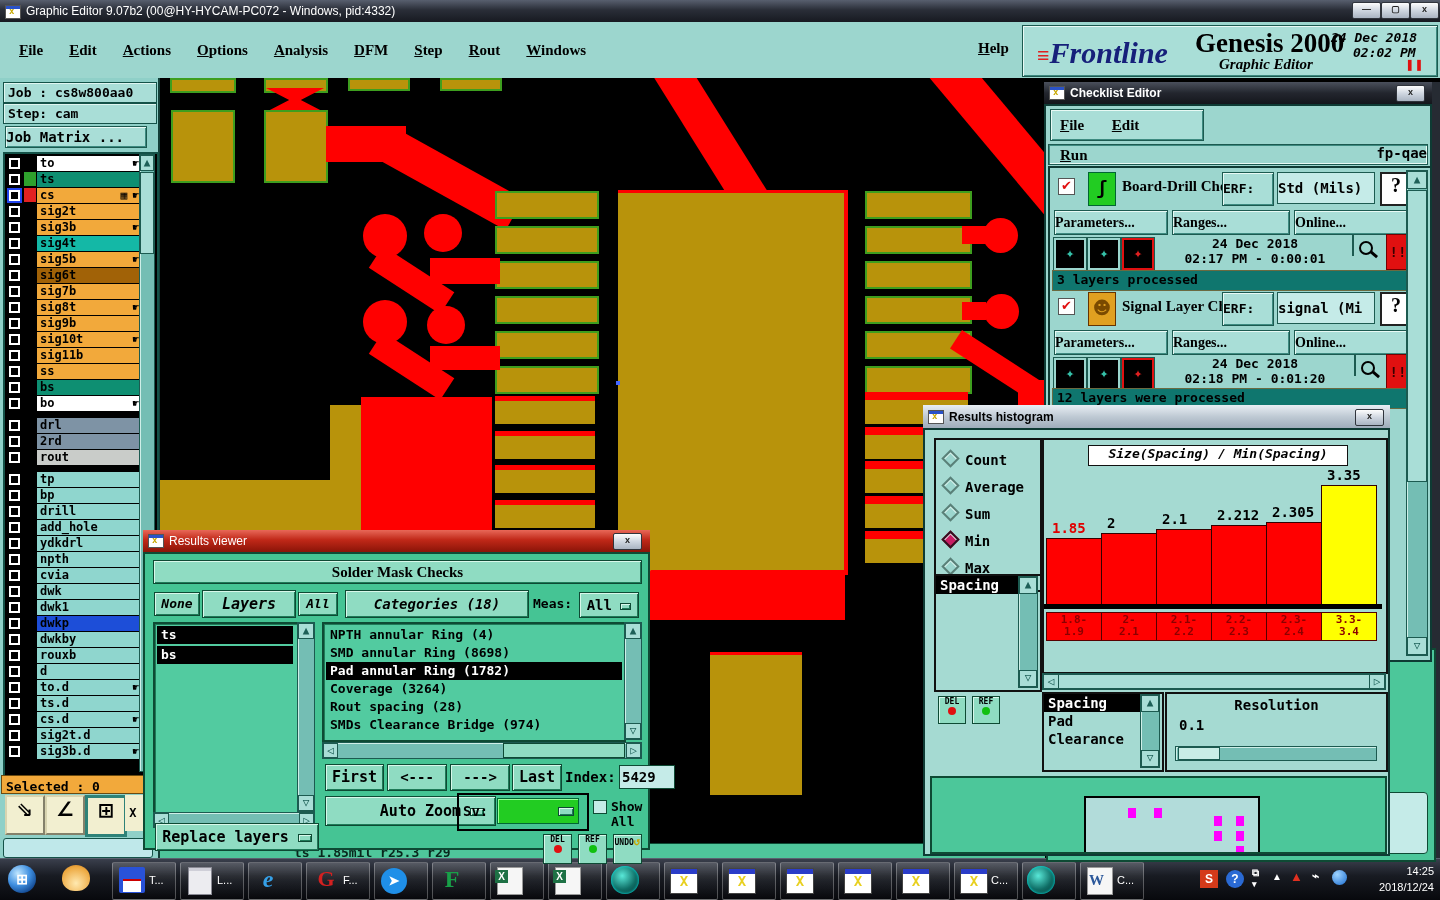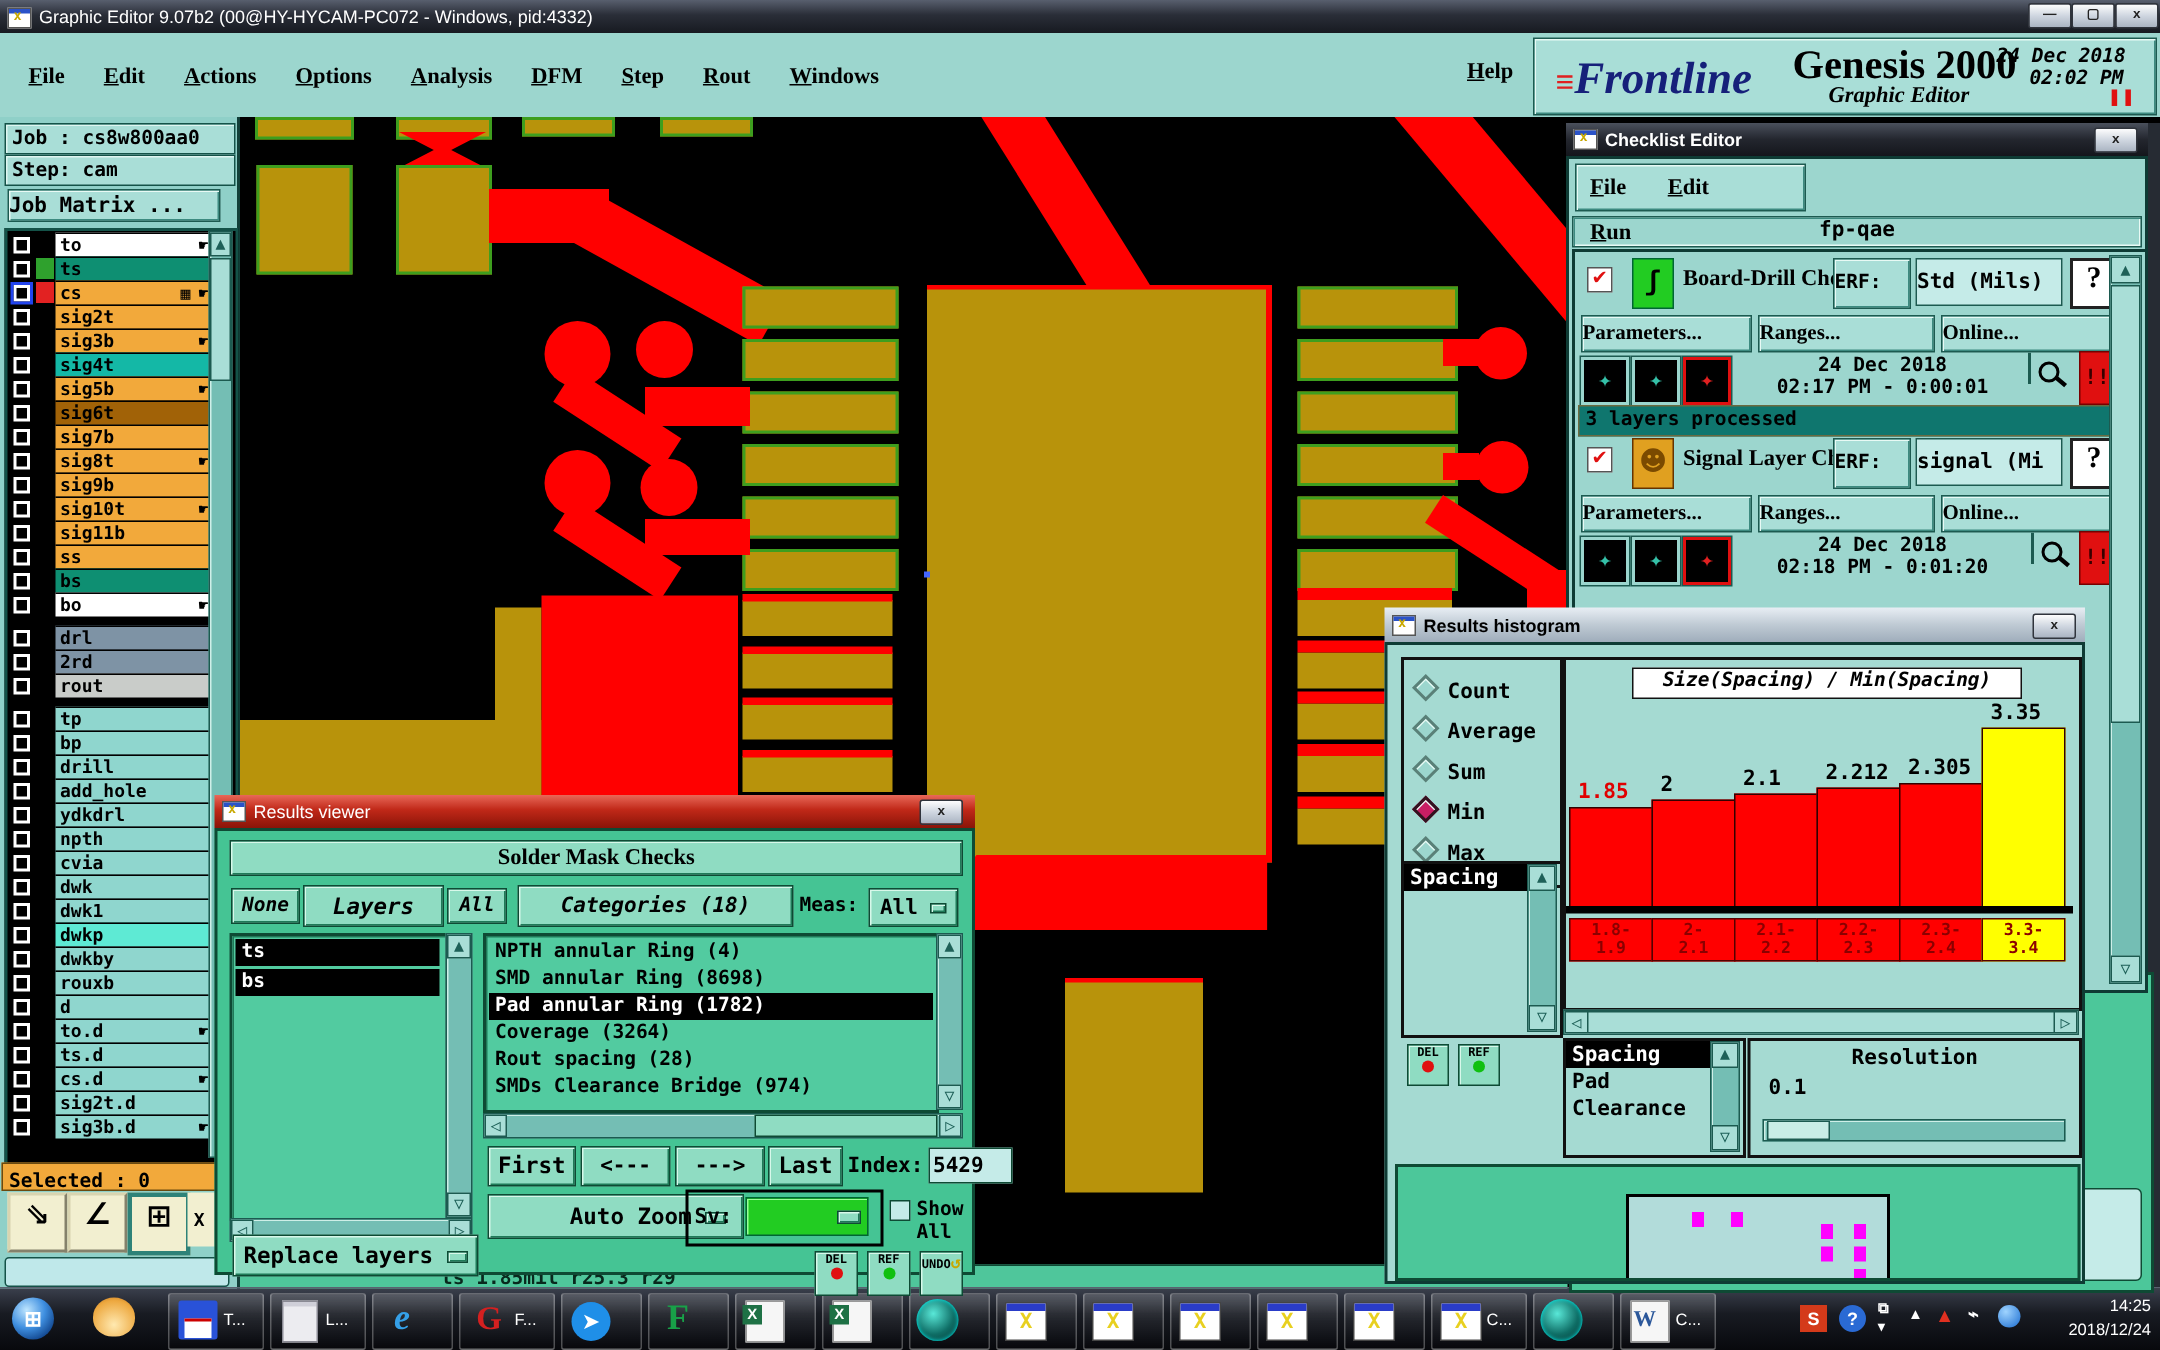--- a/index.html
+++ b/index.html
@@ -340,21 +340,21 @@
           <span class="lname" style="background: rgb(143, 214, 206);">dwk</span>
         </div>
         <div class="layer-row">
           <span class="cb"></span>
           <span class="swatch"></span>
           <span class="lname" style="background: rgb(143, 214, 206);">dwk1</span>
         </div>
         <div class="layer-row">
           <span class="cb"></span>
           <span class="swatch"></span>
-          <span class="lname" style="background: #5eead4;">dwkp</span>
+          <span class="lname" style="background: #1d4ed8;">dwkp</span>
         </div>
         <div class="layer-row">
           <span class="cb"></span>
           <span class="swatch"></span>
           <span class="lname" style="background: rgb(143, 214, 206);">dwkby</span>
         </div>
         <div class="layer-row">
           <span class="cb"></span>
           <span class="swatch"></span>
           <span class="lname" style="background: rgb(143, 214, 206);">rouxb</span>
@@ -412,21 +412,21 @@
     <span class="appico abs" style="left:5px;top:4px;"></span>
     <span class="abs" style="left:26px;top:4px;">Checklist Editor</span>
     <span class="winbtn abs" style="left:352px;top:3px;">x</span>
   </div>
   <div class="wbody" style="left:0;top:22px;width:384px;height:554px;">
     <div class="raised abs" style="left:4px;top:3px;width:152px;height:30px;background:#A9DED7;">
       <span class="menu-item" style="margin:0 9px;line-height:30px;">File</span>
       <span class="menu-item" style="margin:0 9px;line-height:30px;">Edit</span>
       <span class="menu-item" style="margin:0 9px;line-height:30px;">Run</span>
     </div>
-    <div class="abs sunken" style="left:2px;top:38px;width:378px;height:19px;text-align:center;font:bold 14px 'DejaVu Sans Mono',monospace;">fp-qae</div>
+    <div class="abs sunken" style="left:2px;top:38px;width:378px;height:19px;text-align:right;font:bold 14px 'DejaVu Sans Mono',monospace;">fp-qae</div>
     <div class="abs" style="left:2px;top:60px;width:380px;height:492px;border:2px solid #0E3B34;">
       
       <span class="abs" style="left:8px;top:10px;width:15px;height:15px;background:#fff;border:1px solid #555;color:#E01010;font:bold 13px 'DejaVu Sans',sans-serif;line-height:13px;text-align:center;">✔</span>
       <span class="abs" style="left:38px;top:4px;width:26px;height:32px;background:#22CC22;border:1px solid #063;color:#000;text-align:center;font:bold 18px 'DejaVu Sans Mono',monospace;line-height:30px;">ʃ</span>
       <span class="abs serif" style="left:72px;top:10px;font-size:15px;white-space:nowrap;">Board-Drill Che</span>
       <span class="btn monob abs" style="left:172px;top:4px;width:50px;height:32px;line-height:32px;">ERF:</span>
       <span class="abs mono" style="left:227px;top:4px;width:96px;height:30px;background:#C5EBE8;border:1px solid #1C5A50;font-size:14px;line-height:30px;white-space:nowrap;overflow:hidden;">Std (Mils)</span>
       <span class="abs" style="left:330px;top:4px;width:28px;height:30px;background:#fff;border:2px solid #222;text-align:center;font:bold 20px 'Liberation Serif',serif;">?</span>
       <span class="btn serifb abs" style="left:4px;top:42px;width:112px;height:23px;line-height:23px;">Parameters...</span>
       <span class="btn serifb abs" style="left:122px;top:42px;width:116px;height:23px;line-height:23px;">Ranges...</span>
@@ -453,20 +453,21 @@
       <span class="btn serifb abs" style="left:244px;top:162px;width:116px;height:23px;line-height:23px;">Online...</span>
       <span class="runner abs" style="left:4px;top:190px;">✦</span>
       <span class="runner abs" style="left:38px;top:190px;">✦</span>
       <span class="runner redv abs" style="left:72px;top:190px;">✦</span>
       <div class="abs mono" style="left:110px;top:188px;width:190px;font-size:13px;text-align:center;">
         <div>24 Dec 2018</div>
           <div>02:18 PM - 0:01:20</div>
       </div>
       <span class="mag abs" style="left:302px;top:188px;width:30px;height:30px;"></span>
       <span class="bang abs" style="left:336px;top:186px;width:22px;height:34px;line-height:34px;">!!</span>
+      <div class="palestrip abs" style="left:2px;top:220px;width:350px;height:17px;">12 layers were processed</div>
       
       <div class="scroll abs" style="left:356px;top:2px;width:20px;height:484px;">
         <div class="sarrow" style="height:16px;line-height:16px;">▲</div>
         <div style="background:#A9DED7;height:290px;border:1px solid #1C5A50;margin-top:1px;"></div>
         <div class="sarrow" style="height:16px;line-height:16px;position:absolute;bottom:0;left:0;right:0;">▽</div>
       </div>
     </div>
   </div>
 </div>
 

